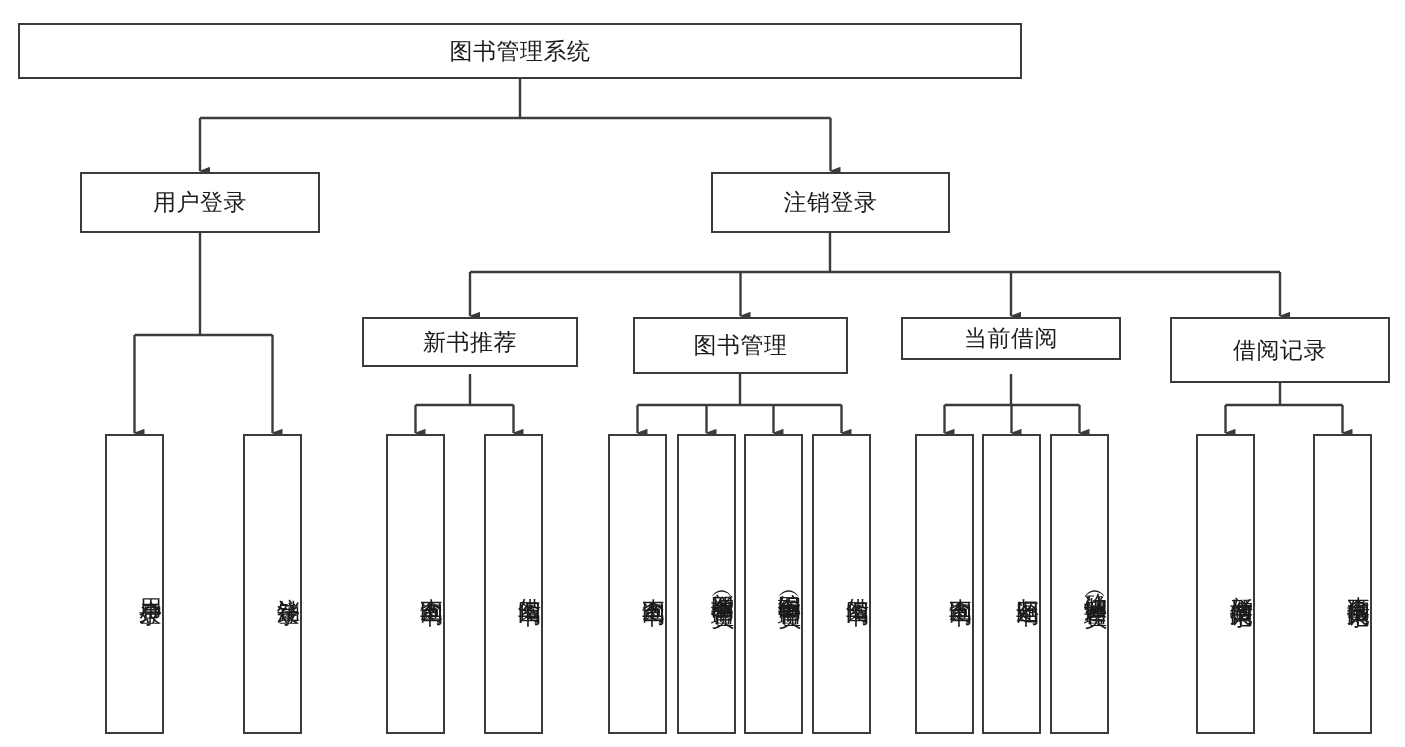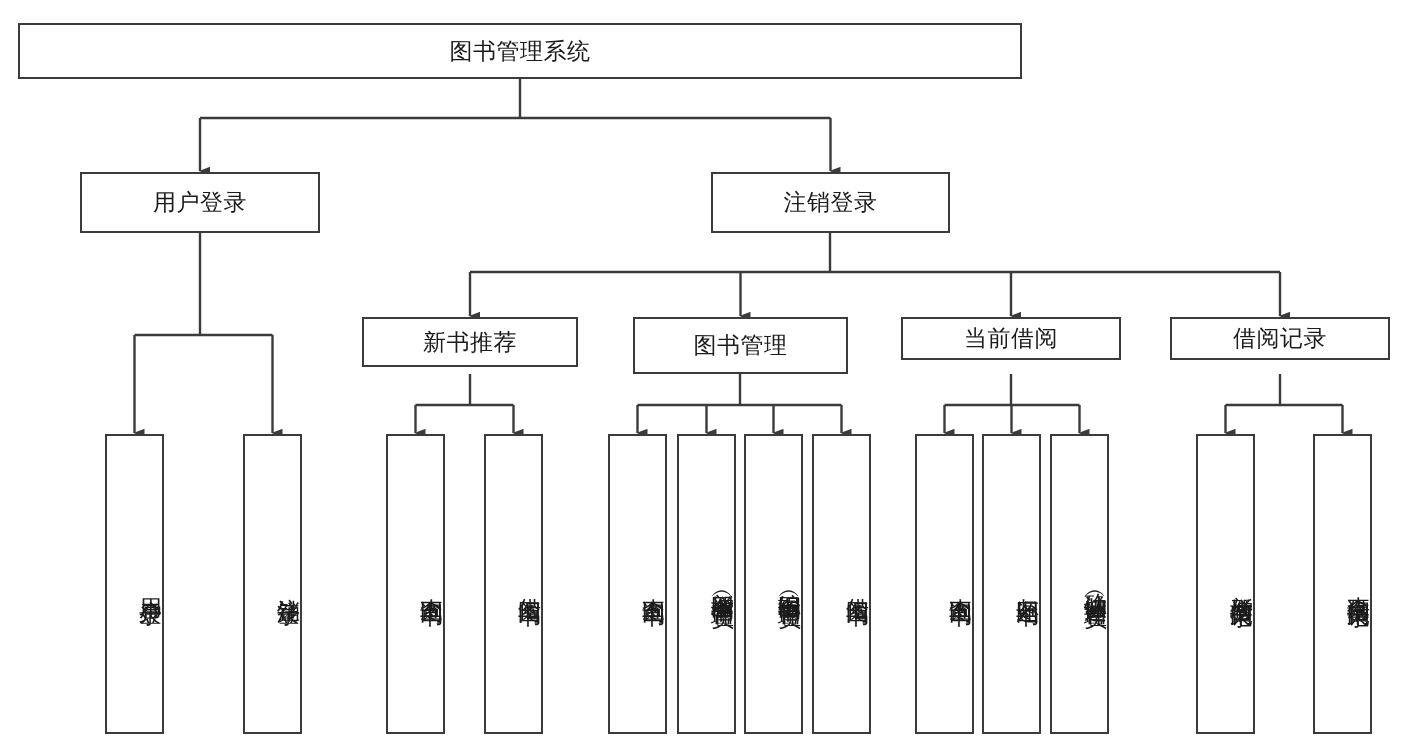--- a/index.html
+++ b/index.html
@@ -132,21 +132,21 @@
       </div>
       <div class="node horiz" id="node-new-book-rec" style="left: 362px; top: 317px; width: 216px; height: 50px;">
         <span class="label">新书推荐</span>
       </div>
       <div class="node horiz" id="node-book-borrow" style="left: 633px; top: 317px; width: 215px; height: 57px;">
         <span class="label">图书管理</span>
       </div>
       <div class="node horiz" id="node-current-borrow" style="left: 901px; top: 317px; width: 220px; height: 43px;">
         <span class="label">当前借阅</span>
       </div>
-      <div class="node horiz" id="node-borrow-record" style="left: 1170px; top: 317px; width: 220px; height: 43px;">
+      <div class="node horiz" id="node-borrow-record" style="left: 1170px; top: 317px; width: 220px; height: 66px;">
         <span class="label">借阅记录</span>
       </div>
       <div class="node vert" id="node-leaf-user-login" style="left: 105px; top: 434px; width: 59px; height: 300px; border-width: 2px;">
         <span class="label">用户登录</span>
       </div>
       <div class="node vert" id="node-leaf-logout" style="left: 243px; top: 434px; width: 59px; height: 300px; border-width: 2px;">
         <span class="label">注销登录</span>
       </div>
       <div class="node vert" id="node-leaf-query-book-rec" style="left: 386px; top: 434px; width: 59px; height: 300px; border-width: 2px;">
         <span class="label">查询图书</span>

